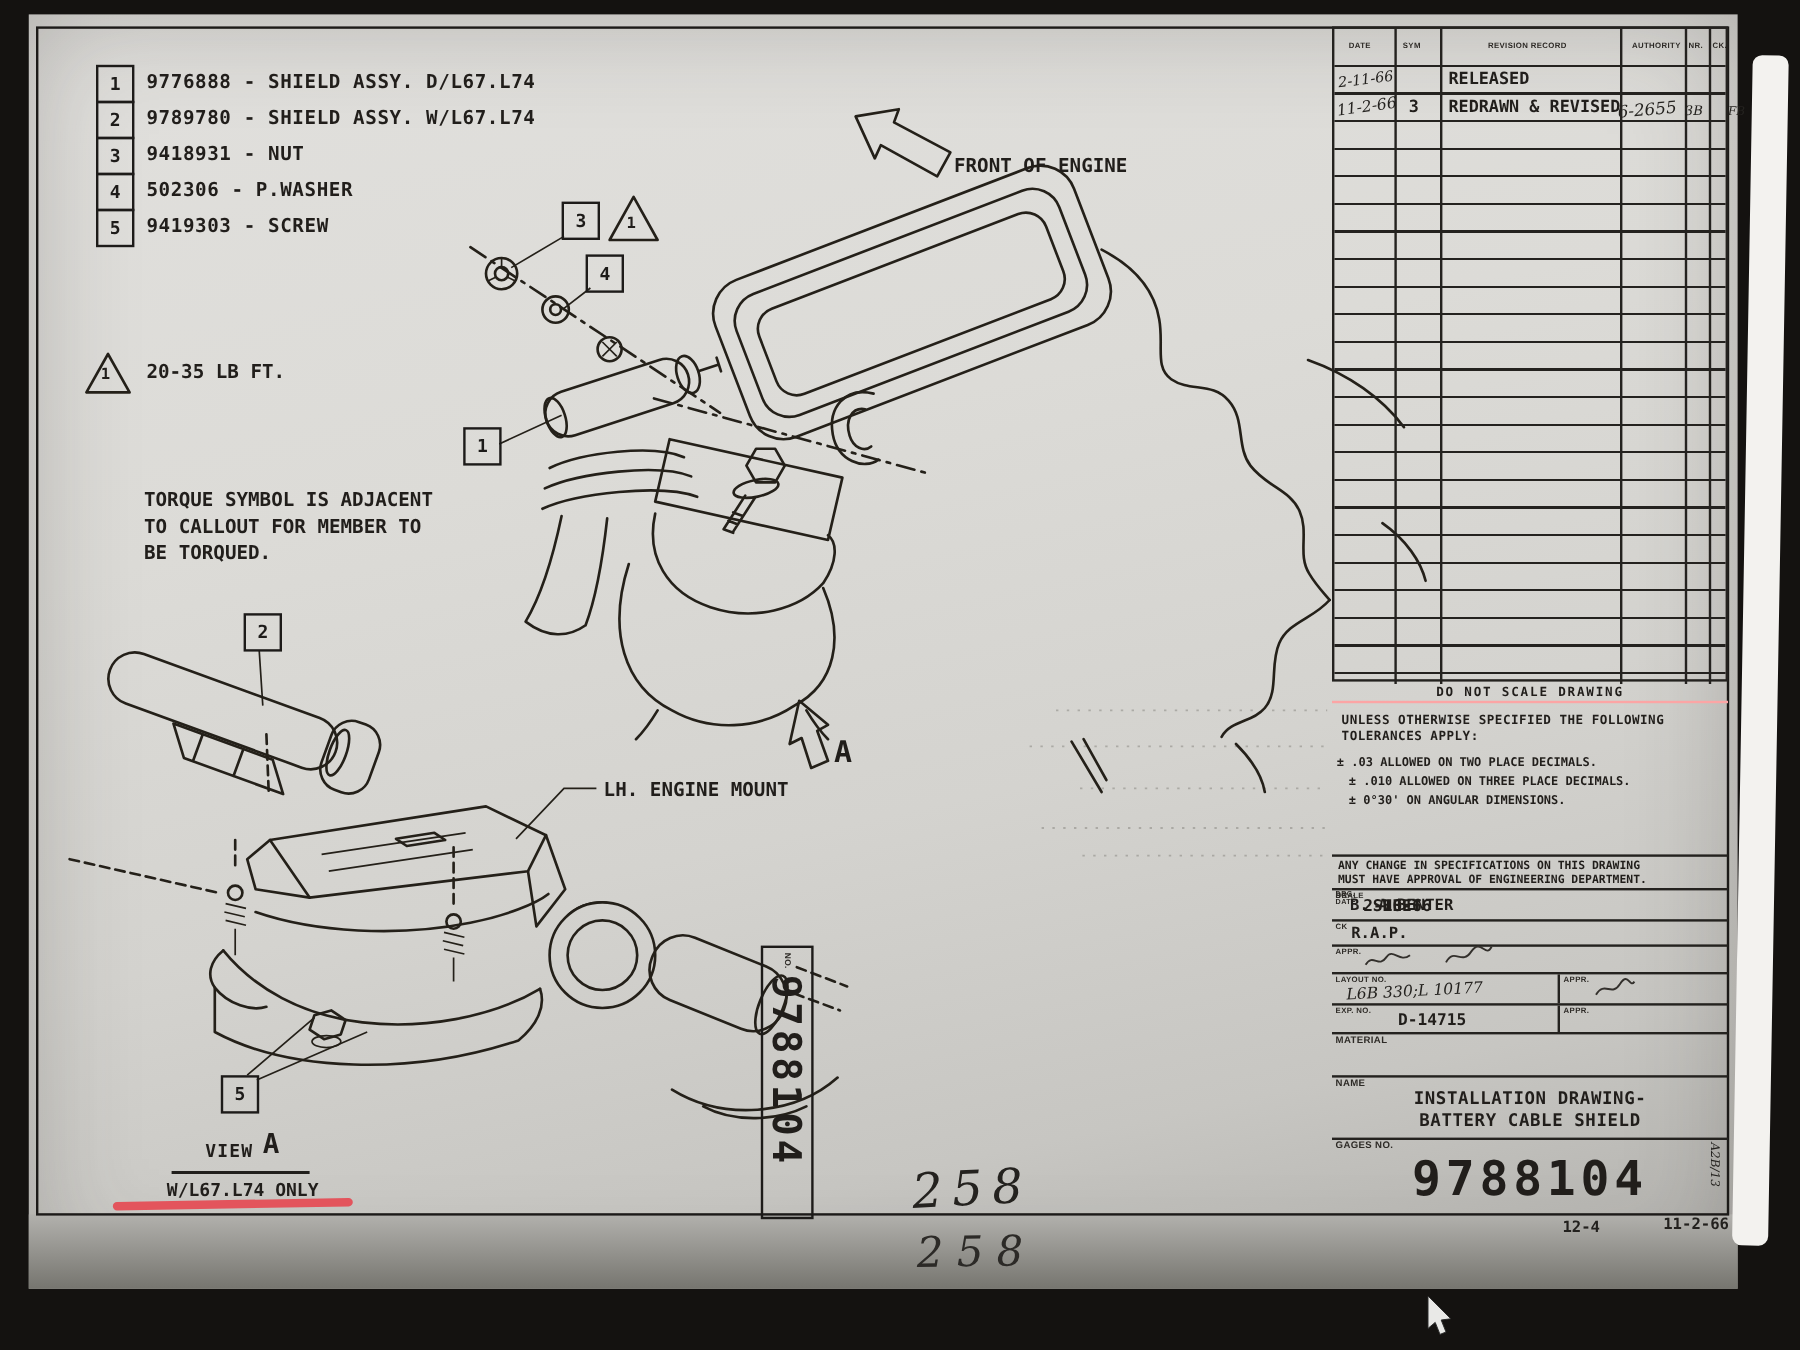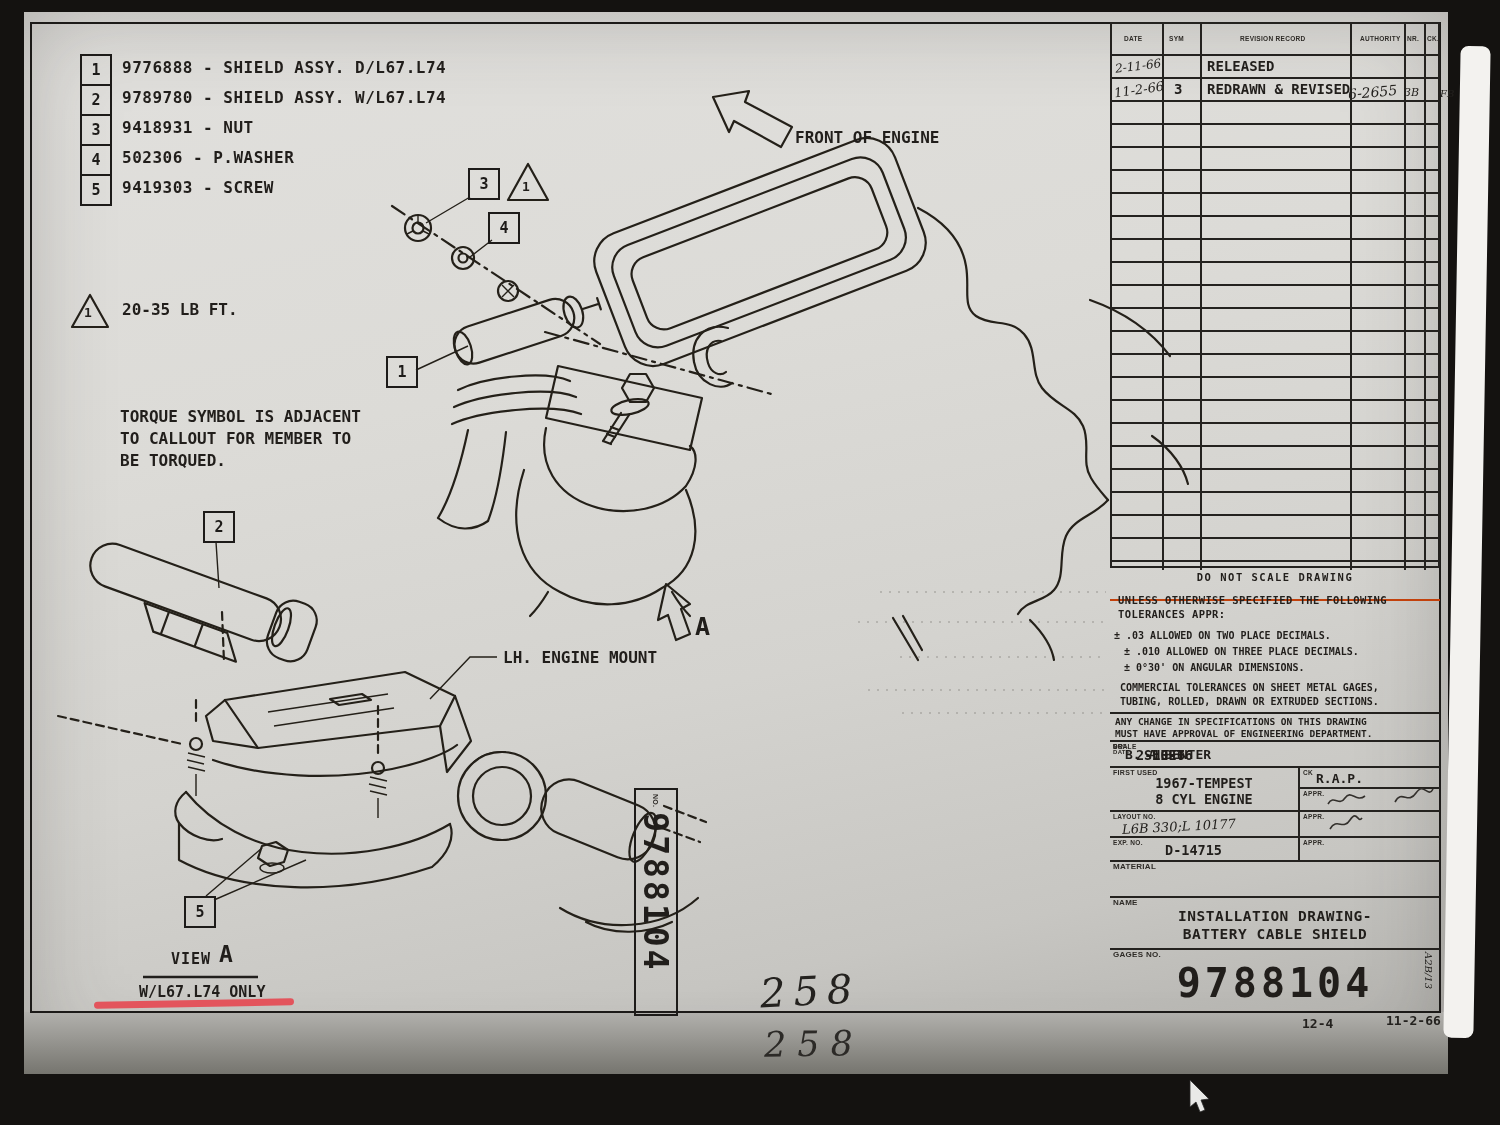--- a/index.html
+++ b/index.html
@@ -221,31 +221,29 @@
     <div class="abs hand" style="left:3px;top:35px;font-size:12px;transform:rotate(-7deg);">2-11-66</div>
     <div class="abs draft" style="left:95px;top:34px;font-size:14px;">RELEASED</div>
     <div class="abs hand" style="left:2px;top:58px;font-size:13px;transform:rotate(-8deg);">11-2-66</div>
     <div class="abs draft" style="left:62px;top:57px;font-size:14px;">3</div>
     <div class="abs draft" style="left:95px;top:57px;font-size:14px;">REDRAWN &amp; REVISED</div>
     <div class="abs hand" style="left:236px;top:60px;font-size:14px;transform:rotate(-5deg);">6-2655</div>
     <div class="abs hand" style="left:292px;top:62px;font-size:11px;">3B</div>
     <div class="abs hand" style="left:313px;top:64px;font-size:10px;padding-left:15px;">FB</div>
   </div>
 
-  <div class="abs draft" style="left:1110px;top:568px;width:330px;height:33px;border-bottom:2px solid #c2410c;box-sizing:border-box;
+  <div class="abs draft" style="left:1110px;top:568px;width:330px;height:18px;border-bottom:2px solid #fca5a5;box-sizing:border-box;
        text-align:center;font-size:10.5px;letter-spacing:1.5px;padding-top:3px;">DO NOT SCALE DRAWING</div>
 
   <div class="abs" style="left:1110px;top:588px;width:330px;height:126px;border-bottom:2px solid #24221f;box-sizing:border-box;">
     <div class="abs draft pre" style="left:8px;top:5px;font-size:10.5px;line-height:14px;letter-spacing:.4px;">UNLESS OTHERWISE SPECIFIED THE FOLLOWING
-TOLERANCES APPR:</div>
+TOLERANCES APPLY:</div>
     <div class="abs draft" style="left:4px;top:42px;font-size:10px;">± .03 ALLOWED ON TWO PLACE DECIMALS.</div>
     <div class="abs draft" style="left:14px;top:58px;font-size:10px;">± .010 ALLOWED ON THREE PLACE DECIMALS.</div>
     <div class="abs draft" style="left:14px;top:74px;font-size:10px;">± 0°30' ON ANGULAR DIMENSIONS.</div>
-    <div class="abs draft pre" style="left:10px;top:93px;font-size:10px;line-height:14px;">COMMERCIAL TOLERANCES ON SHEET METAL GAGES,
-TUBING, ROLLED, DRAWN OR EXTRUDED SECTIONS.</div>
   </div>
 
   <div class="abs" style="left:1110px;top:714px;width:330px;height:28px;border-bottom:2px solid #24221f;box-sizing:border-box;">
     <div class="abs draft pre" style="left:5px;top:2px;font-size:9.5px;line-height:12px;">ANY CHANGE IN SPECIFICATIONS ON THIS DRAWING
 MUST HAVE APPROVAL OF ENGINEERING DEPARTMENT.</div>
   </div>
 
   <div class="abs" style="left:1110px;top:742px;width:330px;height:26px;border-bottom:2px solid #24221f;box-sizing:border-box;display:flex;flex-direction:column;">
     <div style="position:relative;width:98px;border-right:2px solid #24221f;box-sizing:border-box;">
       <span class="tiny pre cell-label" style="font-size:6px;line-height:6px;">DRG.
@@ -256,25 +254,20 @@
       <span class="tiny cell-label">SCALE</span>
       <span class="abs draft" style="left:34px;top:5px;font-size:13.5px;">SHEET</span>
     </div>
     <div style="position:relative;flex:1;">
       <span class="tiny cell-label">DR</span>
       <span class="abs draft" style="left:15px;top:5px;font-size:13px;">B. A BENTER</span>
     </div>
   </div>
 
   <div class="abs" style="left:1110px;top:768px;width:330px;height:44px;border-bottom:2px solid #24221f;box-sizing:border-box;display:flex;">
-    <div style="position:relative;width:190px;border-right:2px solid #24221f;box-sizing:border-box;">
-      <span class="tiny cell-label" style="font-size:7px;">FIRST USED</span>
-      <div class="draft pre" style="text-align:center;padding-top:7px;font-size:13.5px;line-height:16px;">1967-TEMPEST
-8 CYL ENGINE</div>
-    </div>
     <div style="position:relative;flex:1;display:flex;flex-direction:column;">
       <div style="position:relative;height:21px;border-bottom:2px solid #24221f;box-sizing:border-box;">
         <span class="tiny cell-label">CK</span>
         <span class="abs draft" style="left:16px;top:3px;font-size:13px;">R.A.P.</span>
       </div>
       <div style="position:relative;flex:1;">
         <span class="tiny cell-label">APPR.</span>
         <svg class="abs" style="left:26px;top:2px;" width="42" height="18">
             <path class="sig" d="M2,13 C8,3 13,16 19,7 S30,12 39,5"></path>
           </svg>

